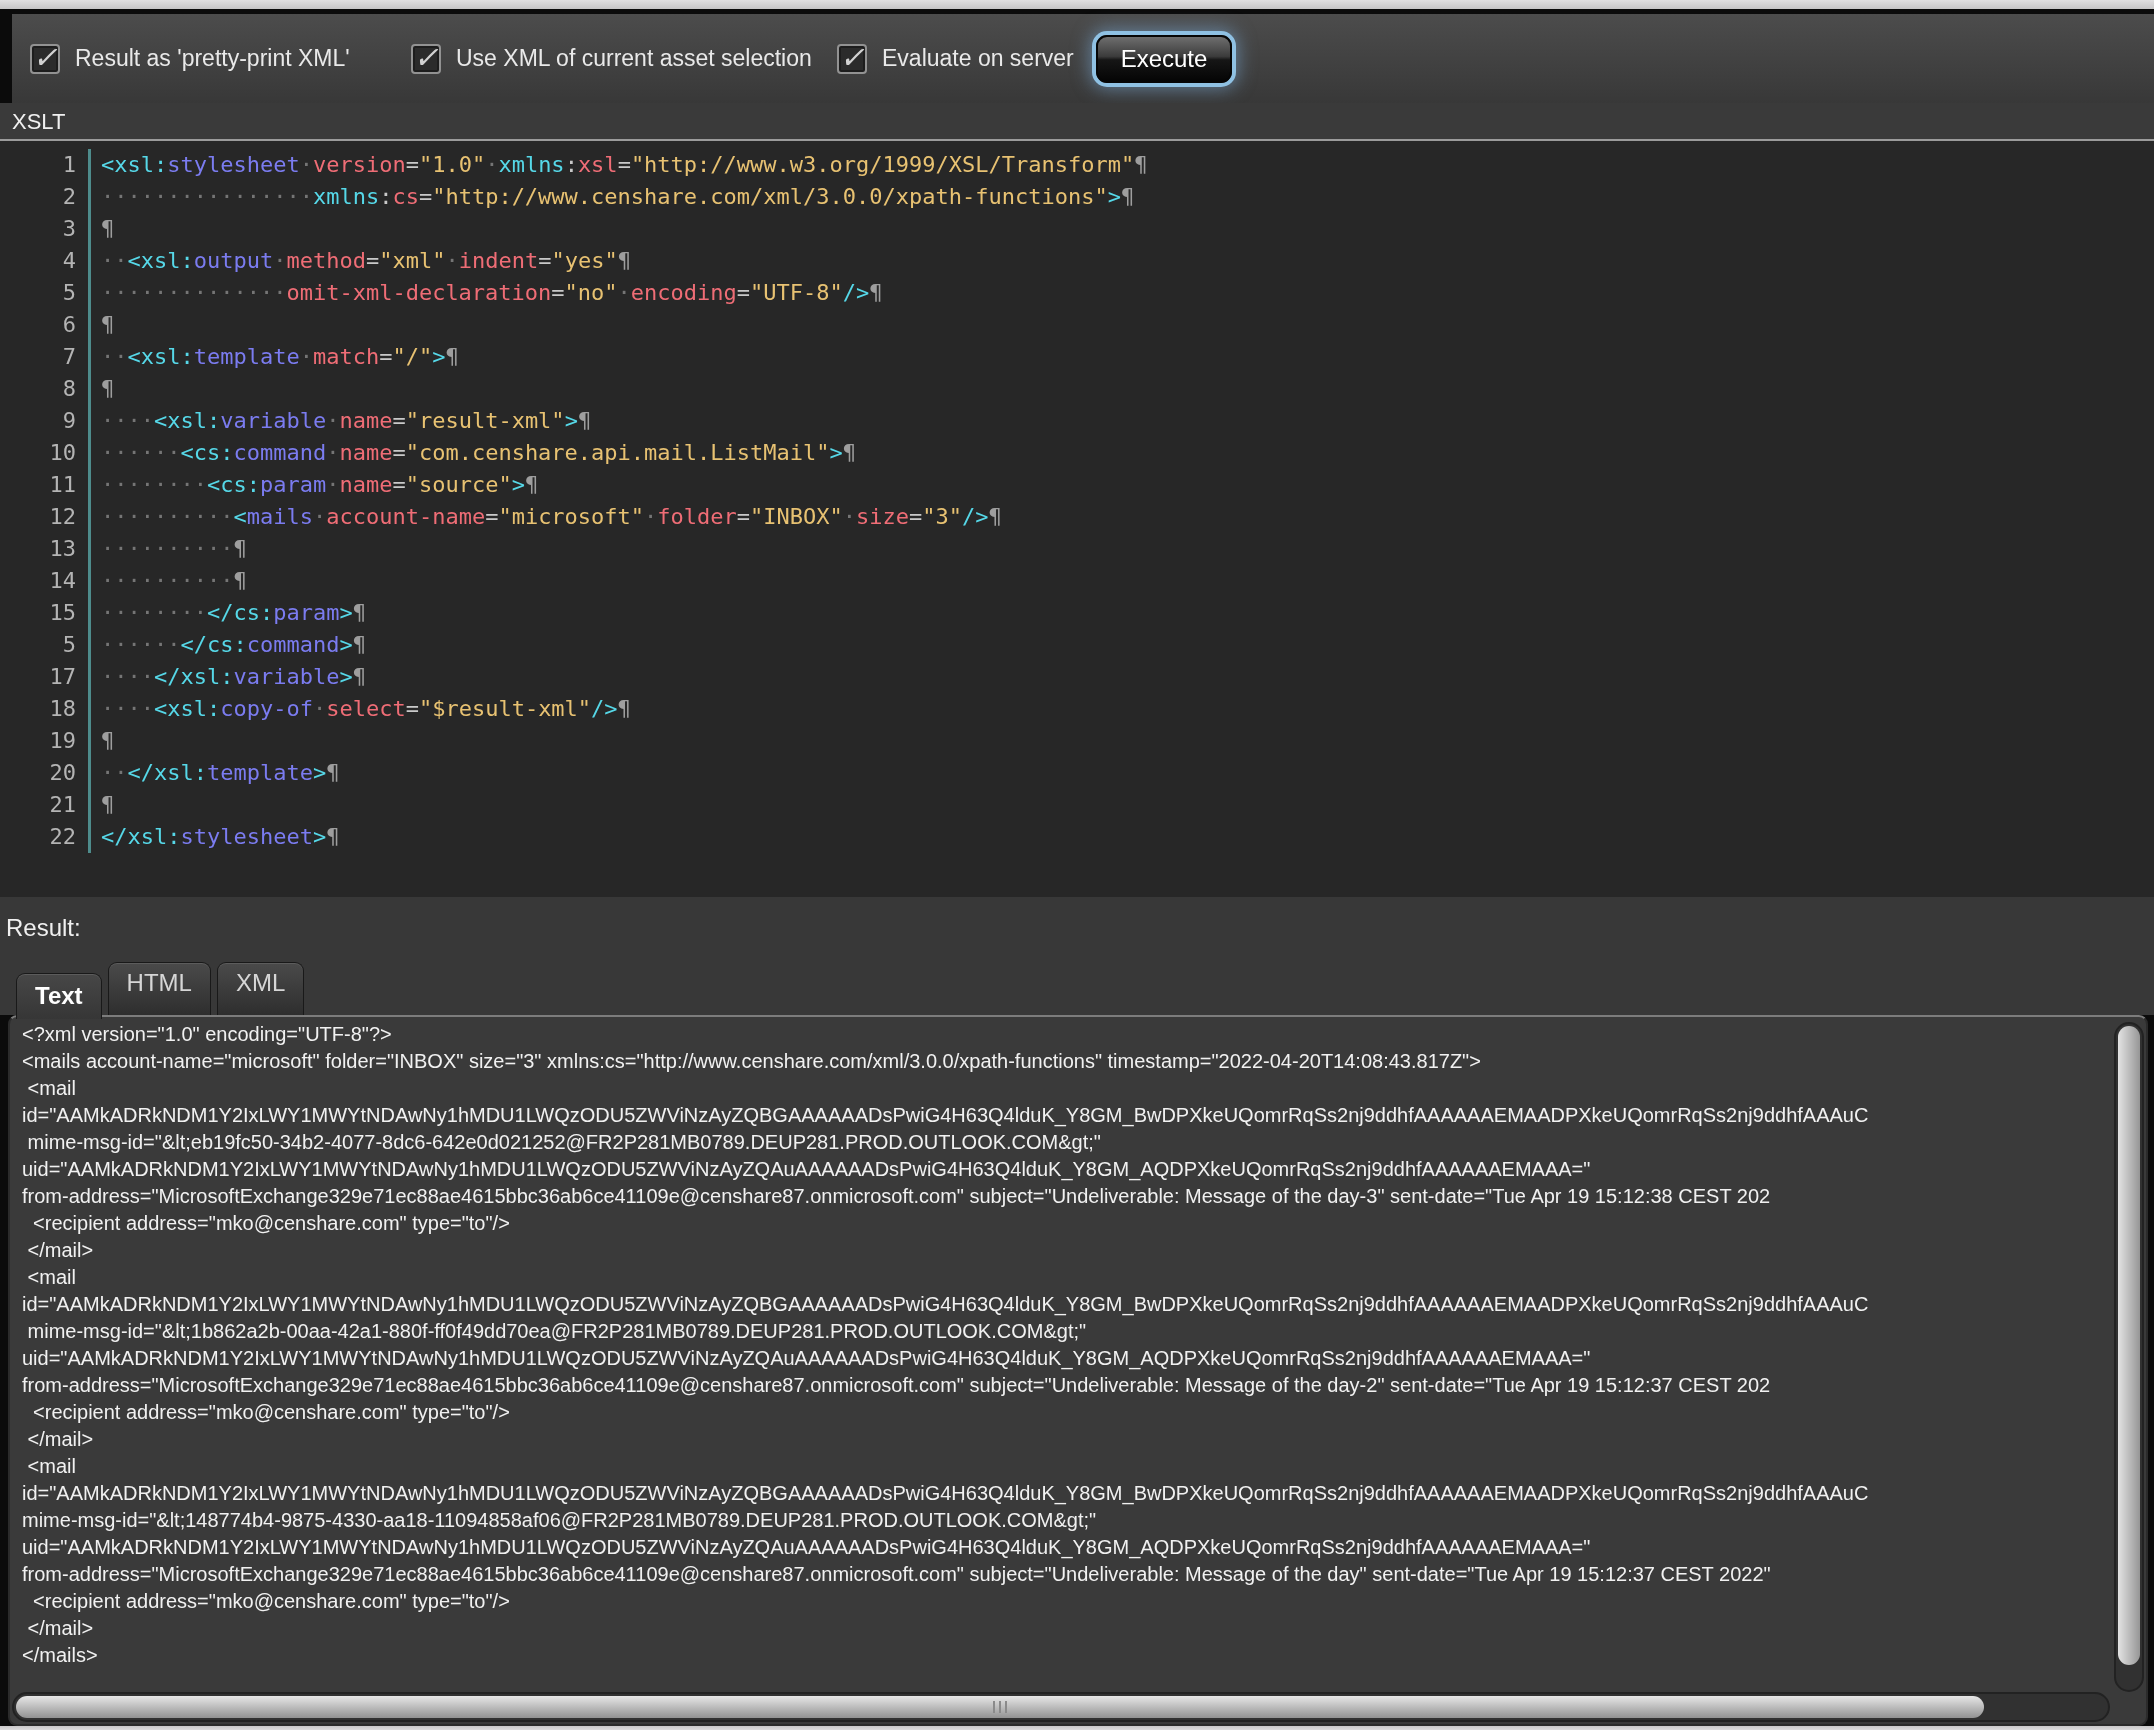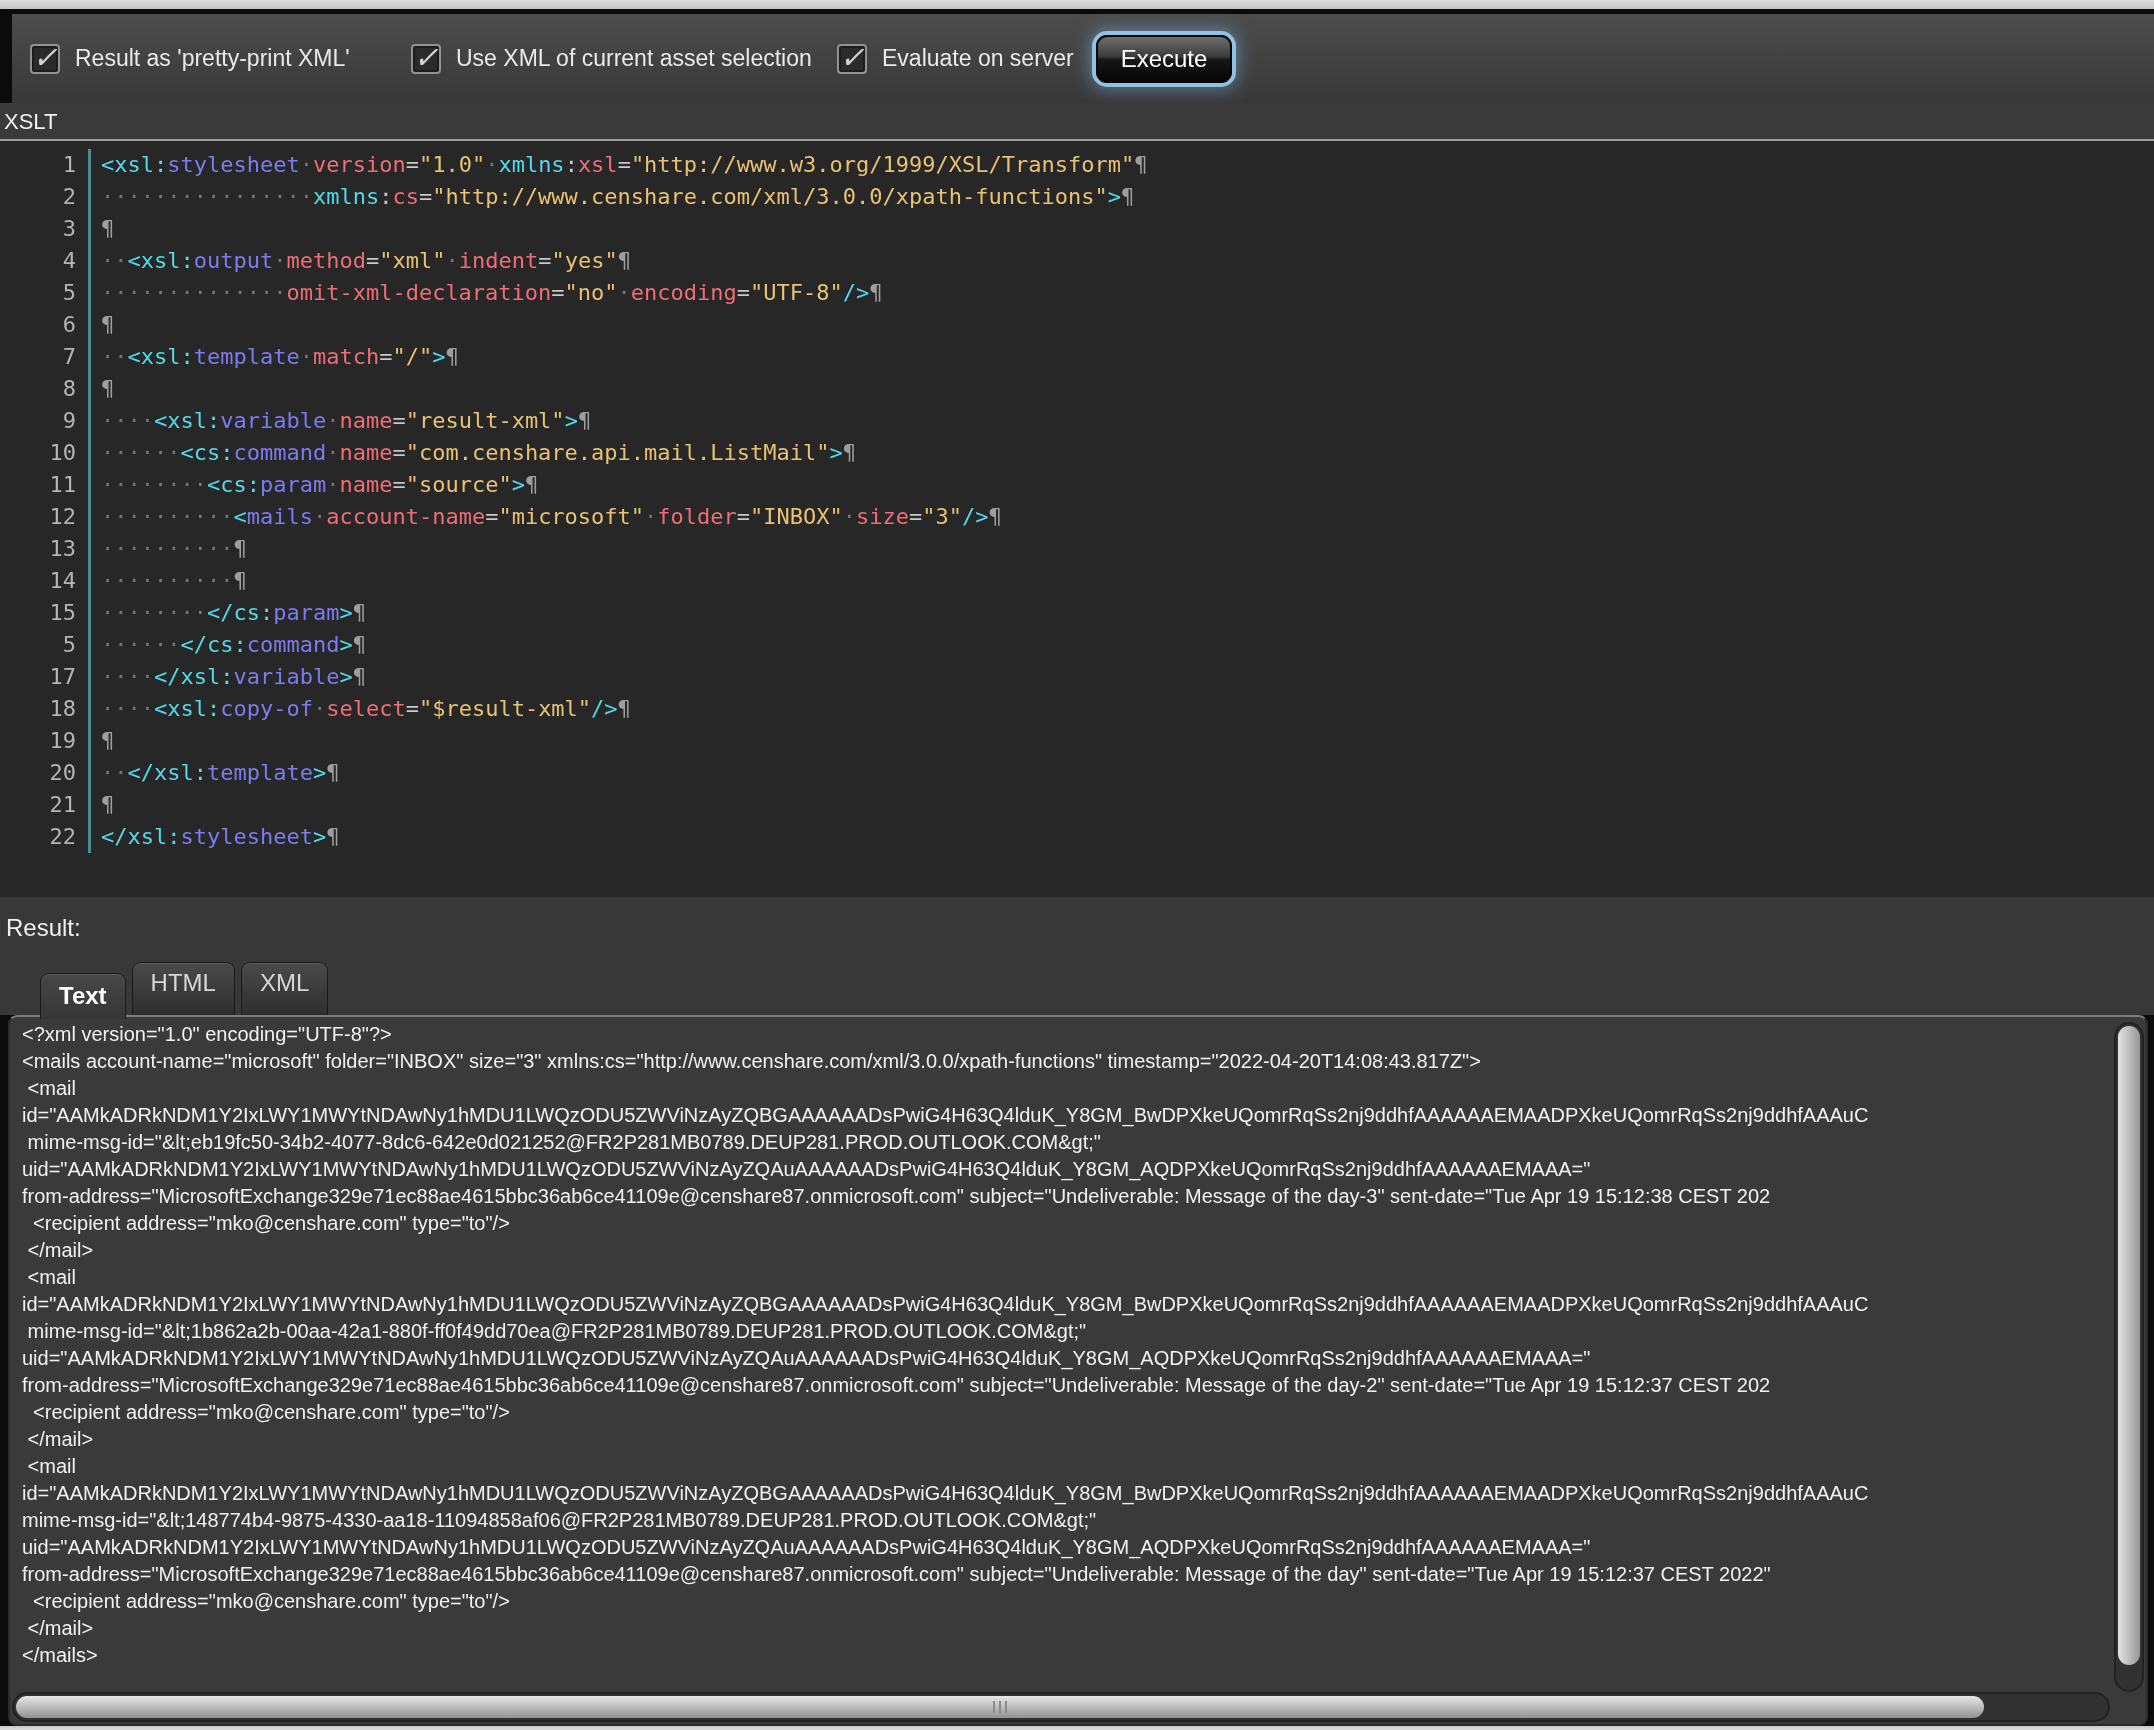--- a/index.html
+++ b/index.html
@@ -20,37 +20,37 @@
     font-style:italic;}
   .cbl{color:#e9e9e9;font-size:23px;}
   .exec{position:absolute;left:1084px;top:50%;transform:translateY(-50%);width:136px;height:48px;
     border-radius:11px;border:2px solid #060606;color:#fff;font-size:24px;cursor:default;
     font-family:"Liberation Sans",sans-serif;
     background:linear-gradient(#6e6e6e,#3c3c3c 44%,#161616 52%,#050505 100%);
     box-shadow:0 0 0 4px var(--accent-focus),0 0 18px 6px rgba(125,175,220,.55);}
 
   
   .xslt-row{position:absolute;top:103px;left:0;right:0;height:36px;background:#3a3a3a;}
-  .xslt-row span{color:#f0f0f0;font-size:22px;line-height:38px;padding-left:4px;}
+  .xslt-row span{color:#f0f0f0;font-size:22px;line-height:38px;padding-left:12px;}
 
   
   .code{position:absolute;top:139px;left:0;right:0;height:758px;box-sizing:border-box;
     background:var(--code-bg);border-top:2px solid #9b9b9b;padding-top:8px;
     font-family:"DejaVu Sans Mono",monospace;font-size:22px;line-height:32px;}
   .cl{display:flex;white-space:pre;}
   .ln{flex:0 0 91px;width:91px;box-sizing:border-box;text-align:right;padding-right:12px;
     color:var(--linenum);border-right:3px solid var(--gutter-line);margin-right:10px;}
   .tk-p{color:var(--punct);} .tk-t{color:var(--tag);} .tk-a{color:var(--attr);}
   .tk-s{color:var(--string);} .tk-eq{color:var(--equals);}
   .tk-ws{color:var(--ws);} .tk-pi{color:var(--pilcrow);}
 
   
   .res-head{position:absolute;top:897px;left:0;right:0;height:118px;background:#383838;}
   .res-label{position:absolute;top:17px;left:6px;color:#f0f0f0;font-size:24px;}
-  .tabs{position:absolute;left:16px;bottom:0;display:flex;gap:6px;align-items:flex-end;z-index:3;margin-left:24px;}
+  .tabs{position:absolute;left:16px;bottom:0;display:flex;gap:6px;align-items:flex-end;z-index:3;}
   .tab{height:53px;padding:0 18px;box-sizing:border-box;border:1px solid #191919;border-bottom:none;
     border-radius:9px 9px 0 0;color:#d6d6d6;font-size:24px;line-height:40px;
     background:linear-gradient(#4a4a4a,#2e2e2e);box-shadow:inset 0 1px 0 #5c5c5c;}
   .tab.active{height:46px;margin-bottom:-4px;color:#ffffff;font-weight:bold;line-height:44px;
     background:linear-gradient(#474747,#363636);}
 
   
   .res-panel{position:absolute;top:1015px;left:8px;right:6px;bottom:5px;box-sizing:border-box;
     background:#3a3a3a;border:2px solid #2b2b2b;border-top:2px solid #7c7c7c;border-radius:9px;}
   .res-text{position:absolute;left:12px;top:4px;right:38px;bottom:38px;overflow:hidden;

